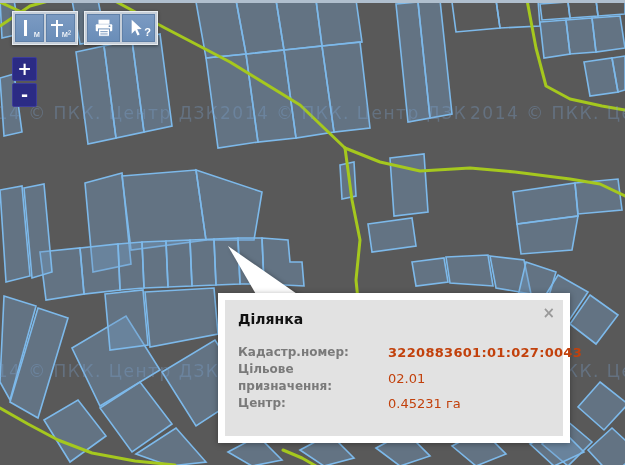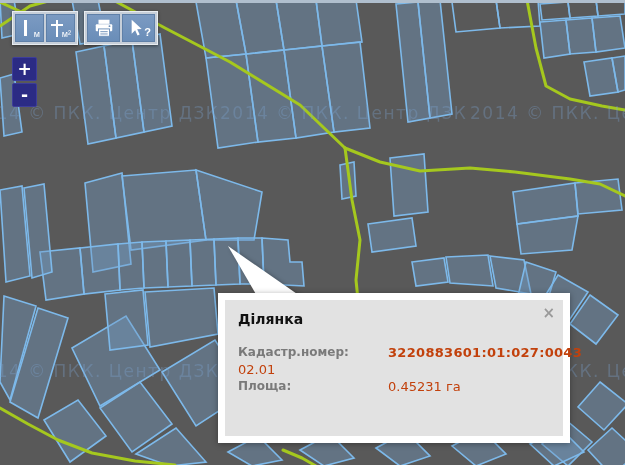--- a/index.html
+++ b/index.html
@@ -179,22 +179,23 @@
   <div class="popup">
     <div class="popup-inner">
       <div class="popup-title">Ділянка</div>
       <span class="popup-close">×</span>
       <div class="rows">
         <div class="prow">
           <span class="plabel">Кадастр.номер:</span>
           <span class="pval b">3220883601:01:027:0043</span>
         </div>
         <div class="prow">
+          <span class="plabel">Цільове призначення:</span>
           <span class="pval">02.01</span>
         </div>
         <div class="prow">
-          <span class="plabel">Площа:</span>
+          <span class="plabel">Центр:</span>
           <span class="pval">0.45231 га</span>
         </div>
       </div>
     </div>
   </div>
 </div>
 
 </body></html>

